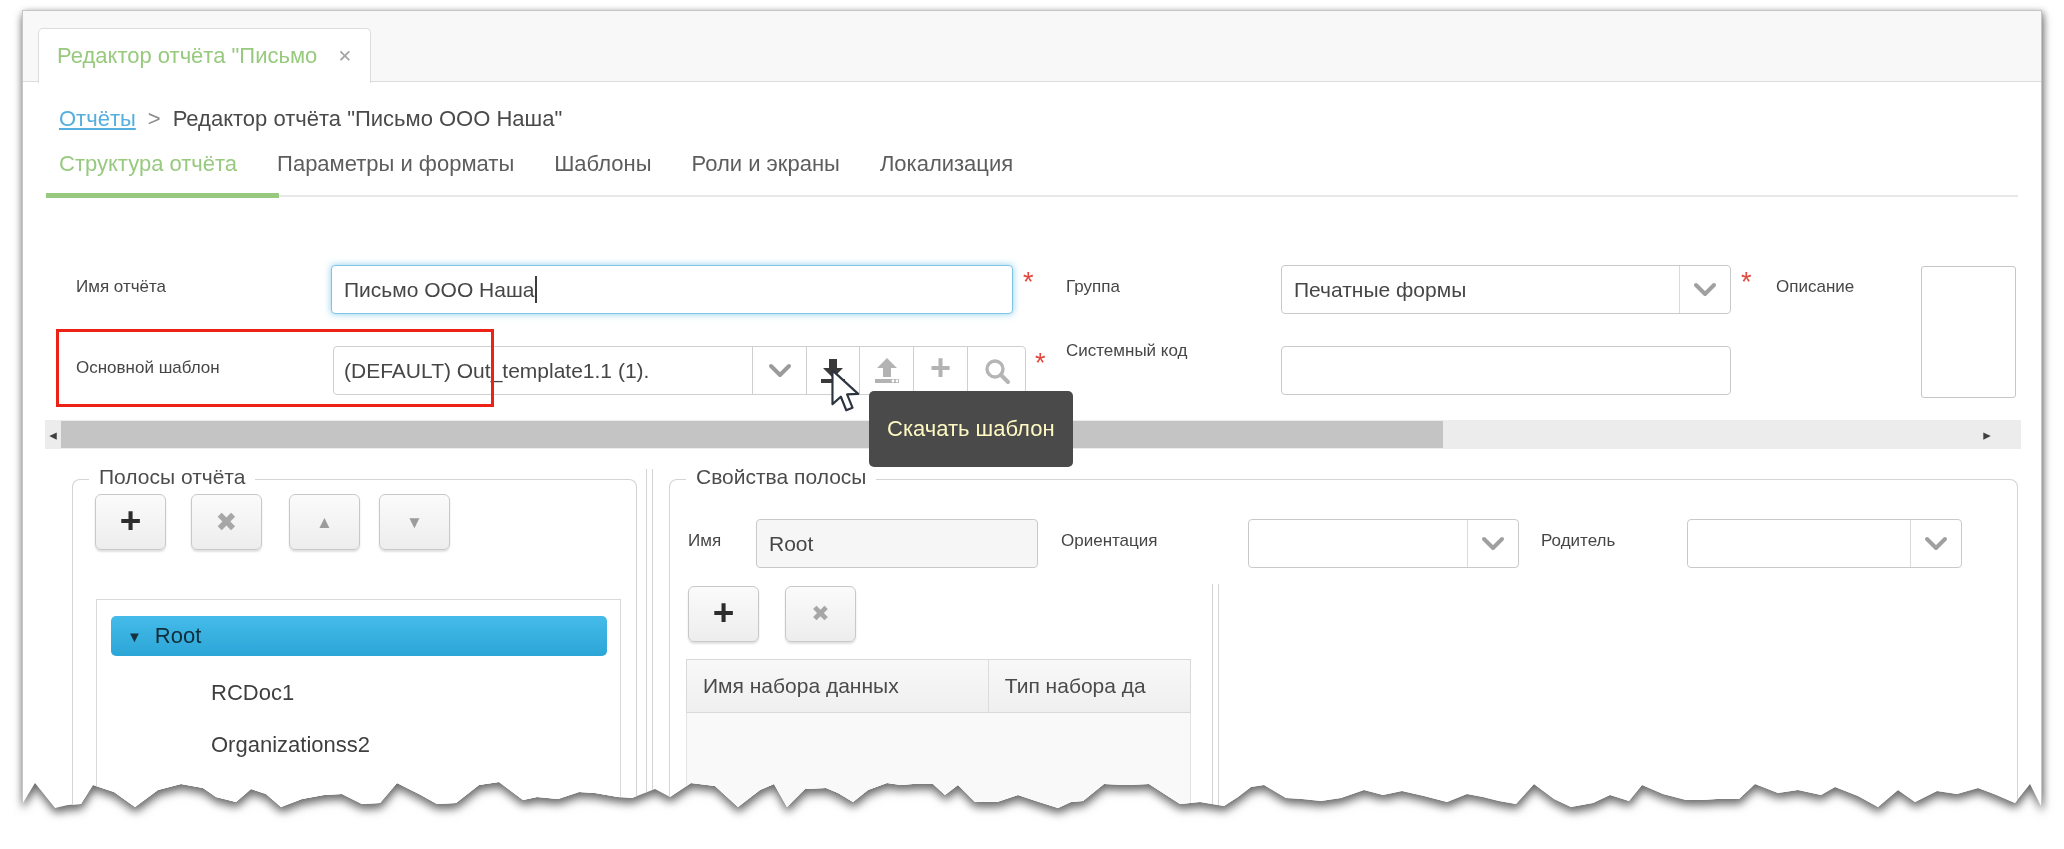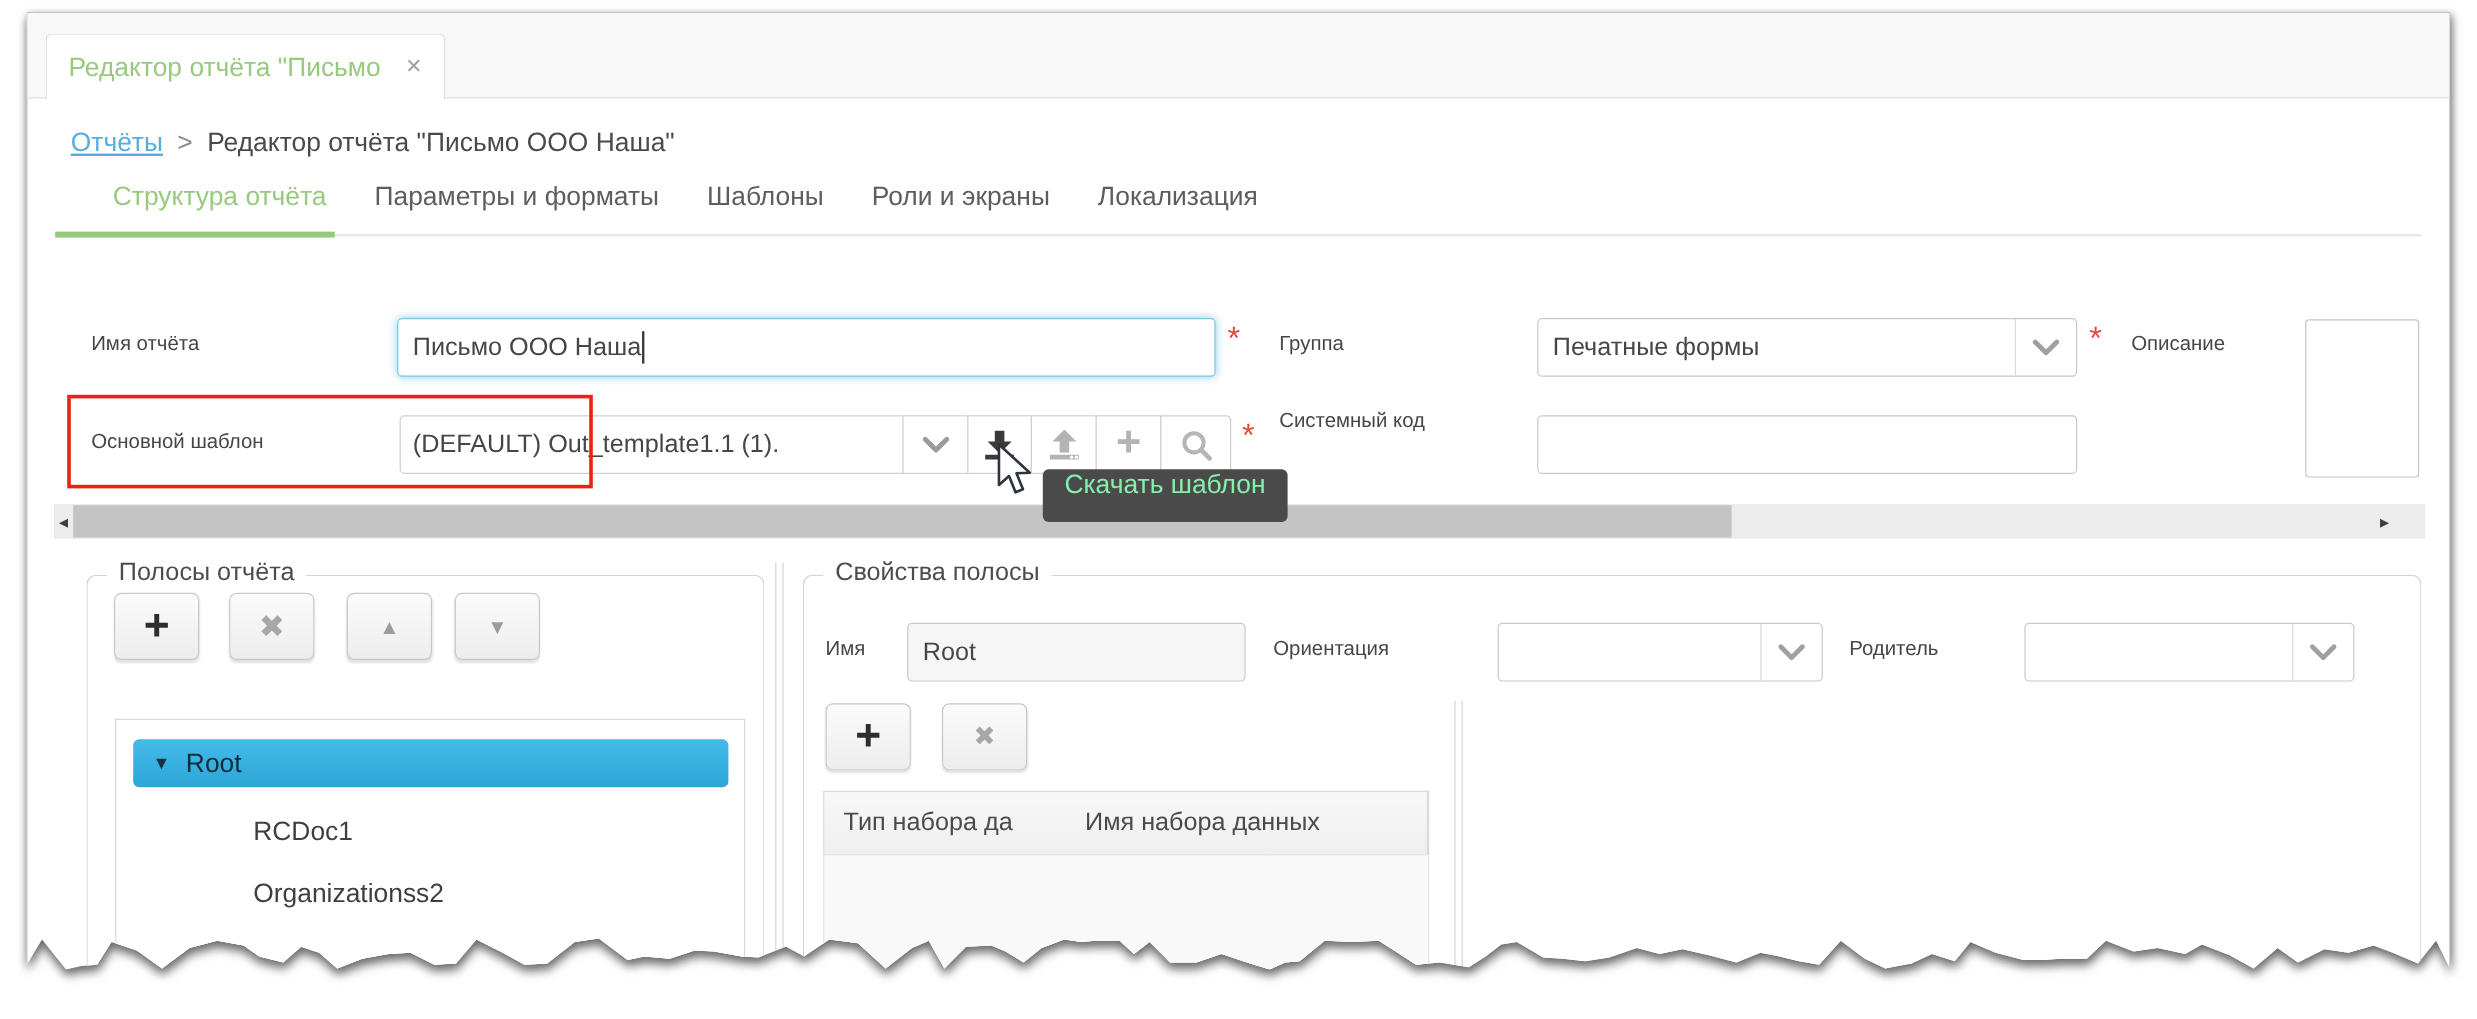--- a/index.html
+++ b/index.html
@@ -23,21 +23,21 @@
   .wintab-title{color:#97ca7e;font-size:22px;white-space:nowrap;overflow:hidden;flex:1;}
   .wintab-close{color:#a3a3a3;font-size:17px;cursor:pointer;}
   
   .breadcrumb{position:absolute;left:36px;top:95px;font-size:22px;display:flex;gap:12px;align-items:center;}
   .crumb-link{color:#54aede;text-decoration:underline;cursor:pointer;}
   .crumb-sep{color:#8a8a8a;}
   .crumb-current{color:#4a4a4a;}
   
   .tabs{position:absolute;left:36px;top:140px;display:flex;gap:40px;font-size:22px;color:#5d5d5d;}
   .tab{padding-bottom:14px;cursor:pointer;white-space:nowrap;}
-  .tab.active{color:#97ca7e;margin-left:35px;}
+  .tab.active{color:#97ca7e;}
   .tabs-rule{position:absolute;left:23px;top:184px;width:1972px;height:2px;background:#e8e8e8;}
   .tabs-active-rule{position:absolute;left:23px;top:182px;width:233px;height:5px;background:#97ca7e;z-index:2;}
   
   .flabel{position:absolute;font-size:17px;color:#464646;white-space:nowrap;}
   .asterisk{position:absolute;color:#e2483d;font-size:27px;line-height:1;}
   .tfield{position:absolute;background:#fff;border:1px solid #c9c9c9;border-radius:4px;
     box-sizing:border-box;font-size:21px;color:#464646;display:flex;align-items:center;
     padding:0 12px;overflow:hidden;white-space:nowrap;}
   .tfield.focused{border:1px solid #7fc5e6;box-shadow:0 0 7px rgba(118,196,233,.85);}
   .caret{display:inline-block;width:2px;height:27px;background:#3c3c3c;margin-left:1px;}
@@ -49,22 +49,22 @@
     border-left:1px solid #dadada;cursor:pointer;}
   textarea.descbox{position:absolute;border:1px solid #c6c6c6;border-radius:3px;resize:none;
     box-sizing:border-box;background:#fff;outline:none;font-family:inherit;}
   
   .tpl-cell{position:absolute;top:335px;height:49px;background:#fff;border:1px solid #cfcfcf;
     box-sizing:border-box;display:flex;align-items:center;justify-content:center;cursor:pointer;}
   .readonly-note{background:#f7f7f7;}
   
   .red-annotation{position:absolute;left:33px;top:318px;width:432px;height:72px;
     border:3px solid #ec2217;z-index:6;pointer-events:none;}
-  .tooltip{position:absolute;left:846px;top:380px;height:44px;background:#4a4a4a;color:#86efac;
-    border-radius:5px;font-size:22px;display:flex;padding:0 18px;z-index:8;}
+  .tooltip{position:absolute;left:846px;top:380px;height:44px;background:#4a4a4a;color:#fef9c3;
+    border-radius:5px;font-size:22px;display:flex;align-items:center;padding:16px 18px;z-index:8;}
   .cursor{position:absolute;left:806px;top:358px;z-index:9;}
   
   .hscroll{position:absolute;left:22px;top:409px;width:1976px;height:29px;background:#ececec;
     display:flex;align-items:center;}
   .hs-arrow{width:16px;text-align:center;font-size:15px;color:#3f3f3f;cursor:pointer;flex:0 0 auto;}
   .hs-thumb{position:absolute;left:16px;top:1px;width:1382px;height:27px;background:#c4c4c4;cursor:pointer;}
   .hs-arrow.right{position:absolute;right:26px;}
   
   .groupbox{position:absolute;border:1px solid #d4d4d4;border-radius:8px;background:#fff;box-sizing:border-box;}
   .legend{position:absolute;top:-15px;left:16px;background:#fff;padding:0 10px;font-size:21px;color:#4c4c4c;}
@@ -257,22 +257,22 @@
 
   <div class="toolbtn" style="left:665px;top:575px;">
     <span class="glyph-plus">+</span>
   </div>
   <div class="toolbtn" style="left:762px;top:575px;">
     <span class="glyph-cross" style="font-size:22px;">✖</span>
   </div>
 
   <div class="dstable">
     <div class="hdr">
+      <div class="hcell" style="width:303px;">Имя набора данных</div>
       <div class="hcell" style="width:202px;border-right:none;">Тип набора да</div>
-      <div class="hcell" style="width:303px;">Имя набора данных</div>
     </div>
     <div class="body"></div>
   </div>
 
   <div class="vsplit" style="left:1189px;top:573px;height:233px;"></div>
 
 </div>
 </div>
 
 </body></html>

